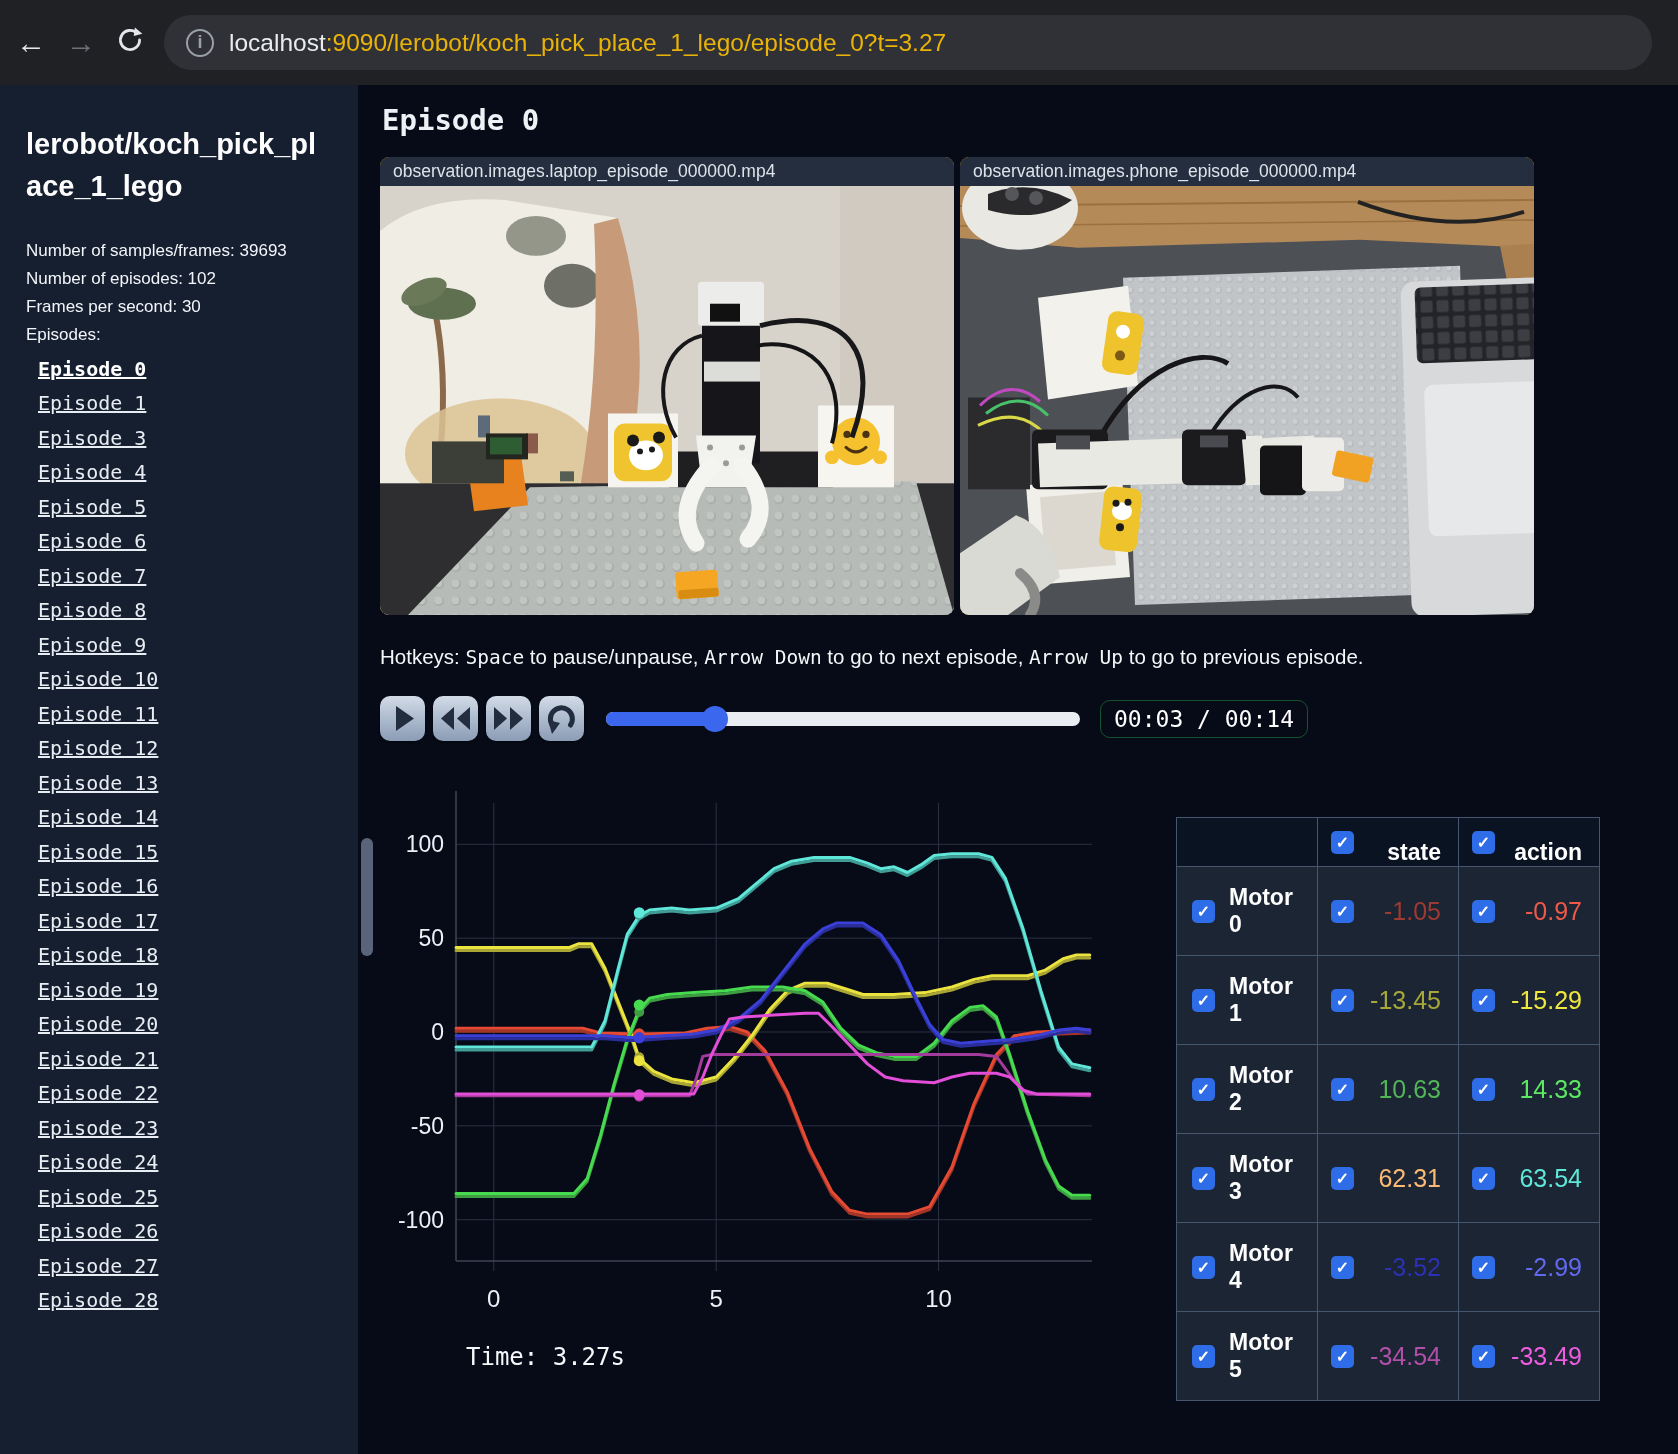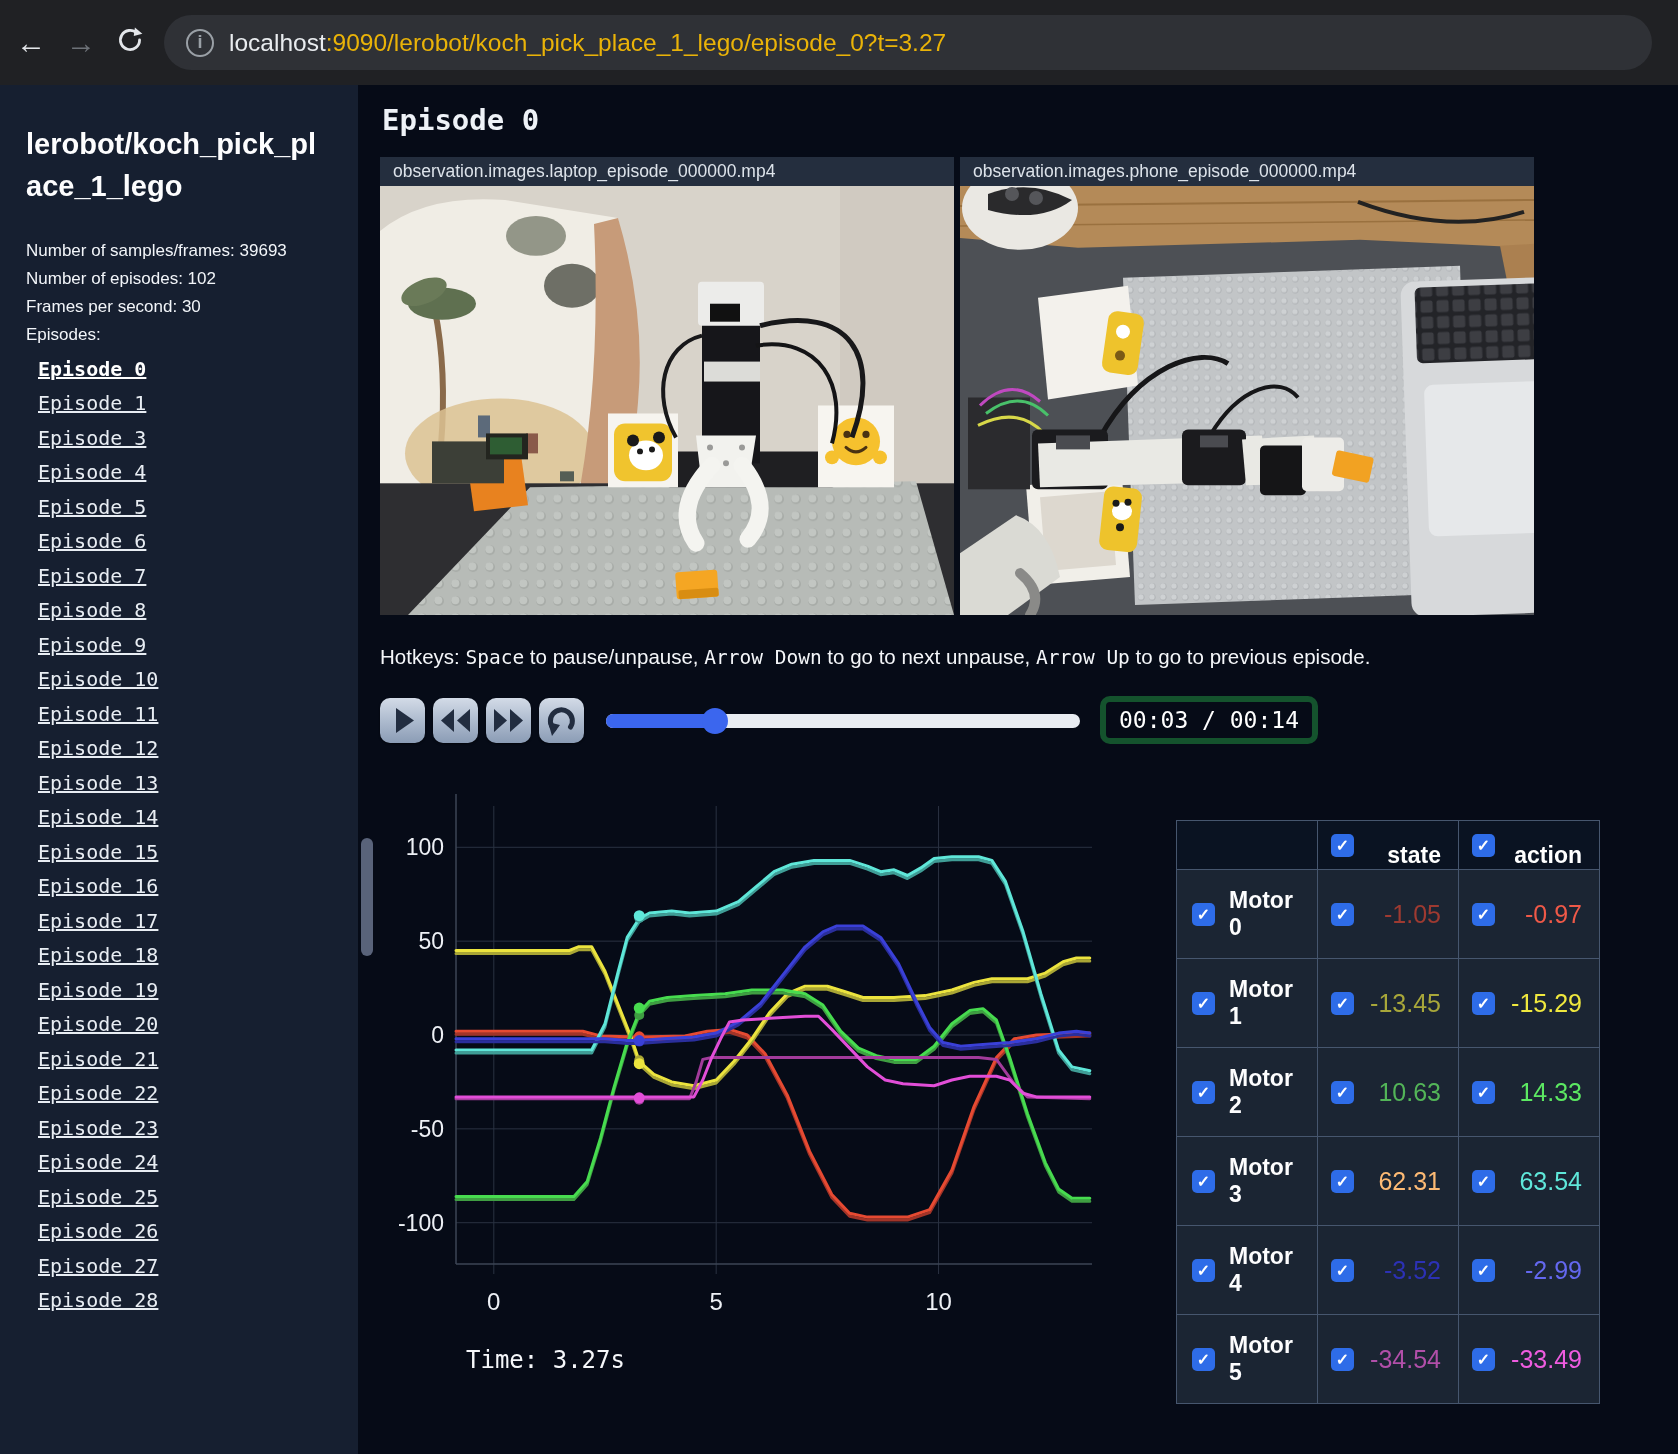--- a/index.html
+++ b/index.html
@@ -29,40 +29,40 @@
   .ep { color:#e8edf3; font-family:"DejaVu Sans Mono", monospace; font-size:20px; text-decoration:underline; }
   .ep.active { font-weight:bold; color:#ffffff; }
 
   .main { flex:1; position:relative; padding:12px 0 0 22px; background:#060b17; overflow:hidden; }
   .scroll-thumb { position:absolute; left:3px; top:753px; width:12px; height:118px; background:#59637a; border-radius:7px; }
 
   .main h2 { font-family:"DejaVu Sans Mono", monospace; font-size:29px; font-weight:bold; margin:6px 0 20px 2px; }
 
   
   .videos { display:flex; gap:6px; }
-  .vcard { width:574px; border-radius:0; overflow:hidden; background:#eab308; }
+  .vcard { width:574px; border-radius:9px; overflow:hidden; background:#eab308; }
   .vhead { height:29px; background:#242e3e; color:#dde3ea; font-size:17.5px; line-height:29px;
     padding-left:13px; white-space:nowrap; overflow:hidden; }
   .vcard svg { display:block; width:574px; height:429px; }
 
   
   .hotkeys { margin-top:30px; font-size:20.5px; color:#f4f6f9; }
   .hotkeys .mono-key { font-family:"DejaVu Sans Mono", monospace; font-size:19.5px; }
 
   
   .controls { margin-top:27px; display:flex; align-items:center; }
   .pbtn { width:45px; height:45px; border:none; border-radius:10px; cursor:pointer;
     background:linear-gradient(180deg,#d3dbe7 0%,#aab8cc 55%,#8b9cb5 100%);
     display:flex; align-items:center; justify-content:center; margin-right:8px; box-shadow:0 1px 2px rgba(0,0,0,.5); }
   .pbtn svg { display:block; }
   .slider { position:relative; width:474px; height:45px; margin-left:14px; cursor:pointer; }
   .slider-track { position:absolute; top:16px; left:0; right:0; height:14px; border-radius:7px; background:#e9edf2; }
   .slider-fill { height:14px; border-radius:7px 0 0 7px; background:#3b66ee; }
   .slider-thumb { position:absolute; top:10px; width:26px; height:26px; border-radius:50%; background:#3b66ee; }
-  .timebox { margin-left:20px; border:6px solid #14532d; border-radius:10px; padding:5px 13px;
+  .timebox { margin-left:20px; border:1px solid #14532d; border-radius:10px; padding:5px 13px;
     font-family:"DejaVu Sans Mono", monospace; font-size:23px; color:#ffffff; white-space:nowrap; }
 
   
   .bottom-row { display:flex; align-items:flex-start; margin-top:22px; }
   .chart-wrap { width:718px; flex:none; }
   .time-label { font-family:"DejaVu Sans Mono", monospace; font-size:24px; margin:8px 0 0 86px; color:#f5f7fa; }
   #chart text { font-family:"Liberation Sans", sans-serif; }
 
   table { border-collapse:collapse; margin-left:78px; margin-top:54px; width:424px; table-layout:fixed; }
   th, td { border:1px solid #46566e; padding:0; }
@@ -260,21 +260,21 @@
           <polygon points="282,254 354,250 358,298 286,300" fill="#e9e9e4"></polygon>
           <rect x="300" y="260" width="46" height="50" rx="5" fill="#151517"></rect>
           <rect x="342" y="252" width="42" height="54" rx="5" fill="#edece8"></rect>
           <rect x="374" y="268" width="38" height="26" rx="3" fill="#f2a222" transform="rotate(12 392 280)"></rect>
           <rect x="96" y="250" width="34" height="14" fill="#4a4b50"></rect>
           <rect x="240" y="250" width="28" height="12" fill="#4a4b50"></rect>
         </svg>
       </div>
     </div>
 
-    <p class="hotkeys" id="hotkeys"><span>Hotkeys: </span><span class="mono-key">Space</span><span> to pause/unpause, </span><span class="mono-key">Arrow Down</span><span> to go to next unpause, </span><span class="mono-key">Arrow Up</span><span> to go to previous episode.</span></p>
+    <p class="hotkeys" id="hotkeys"><span>Hotkeys: </span><span class="mono-key">Space</span><span> to pause/unpause, </span><span class="mono-key">Arrow Down</span><span> to go to next episode, </span><span class="mono-key">Arrow Up</span><span> to go to previous episode.</span></p>
 
     <div class="controls">
       <button class="pbtn">
         <svg viewBox="0 0 45 45" width="45" height="45">
             <polygon points="16,10 34,22.5 16,35" fill="#222d40"></polygon>
           </svg>
       </button>
       <button class="pbtn">
         <svg viewBox="0 0 45 45" width="45" height="45">
             <polygon points="21,11 21,34 8,22.5" fill="#222d40"></polygon>

